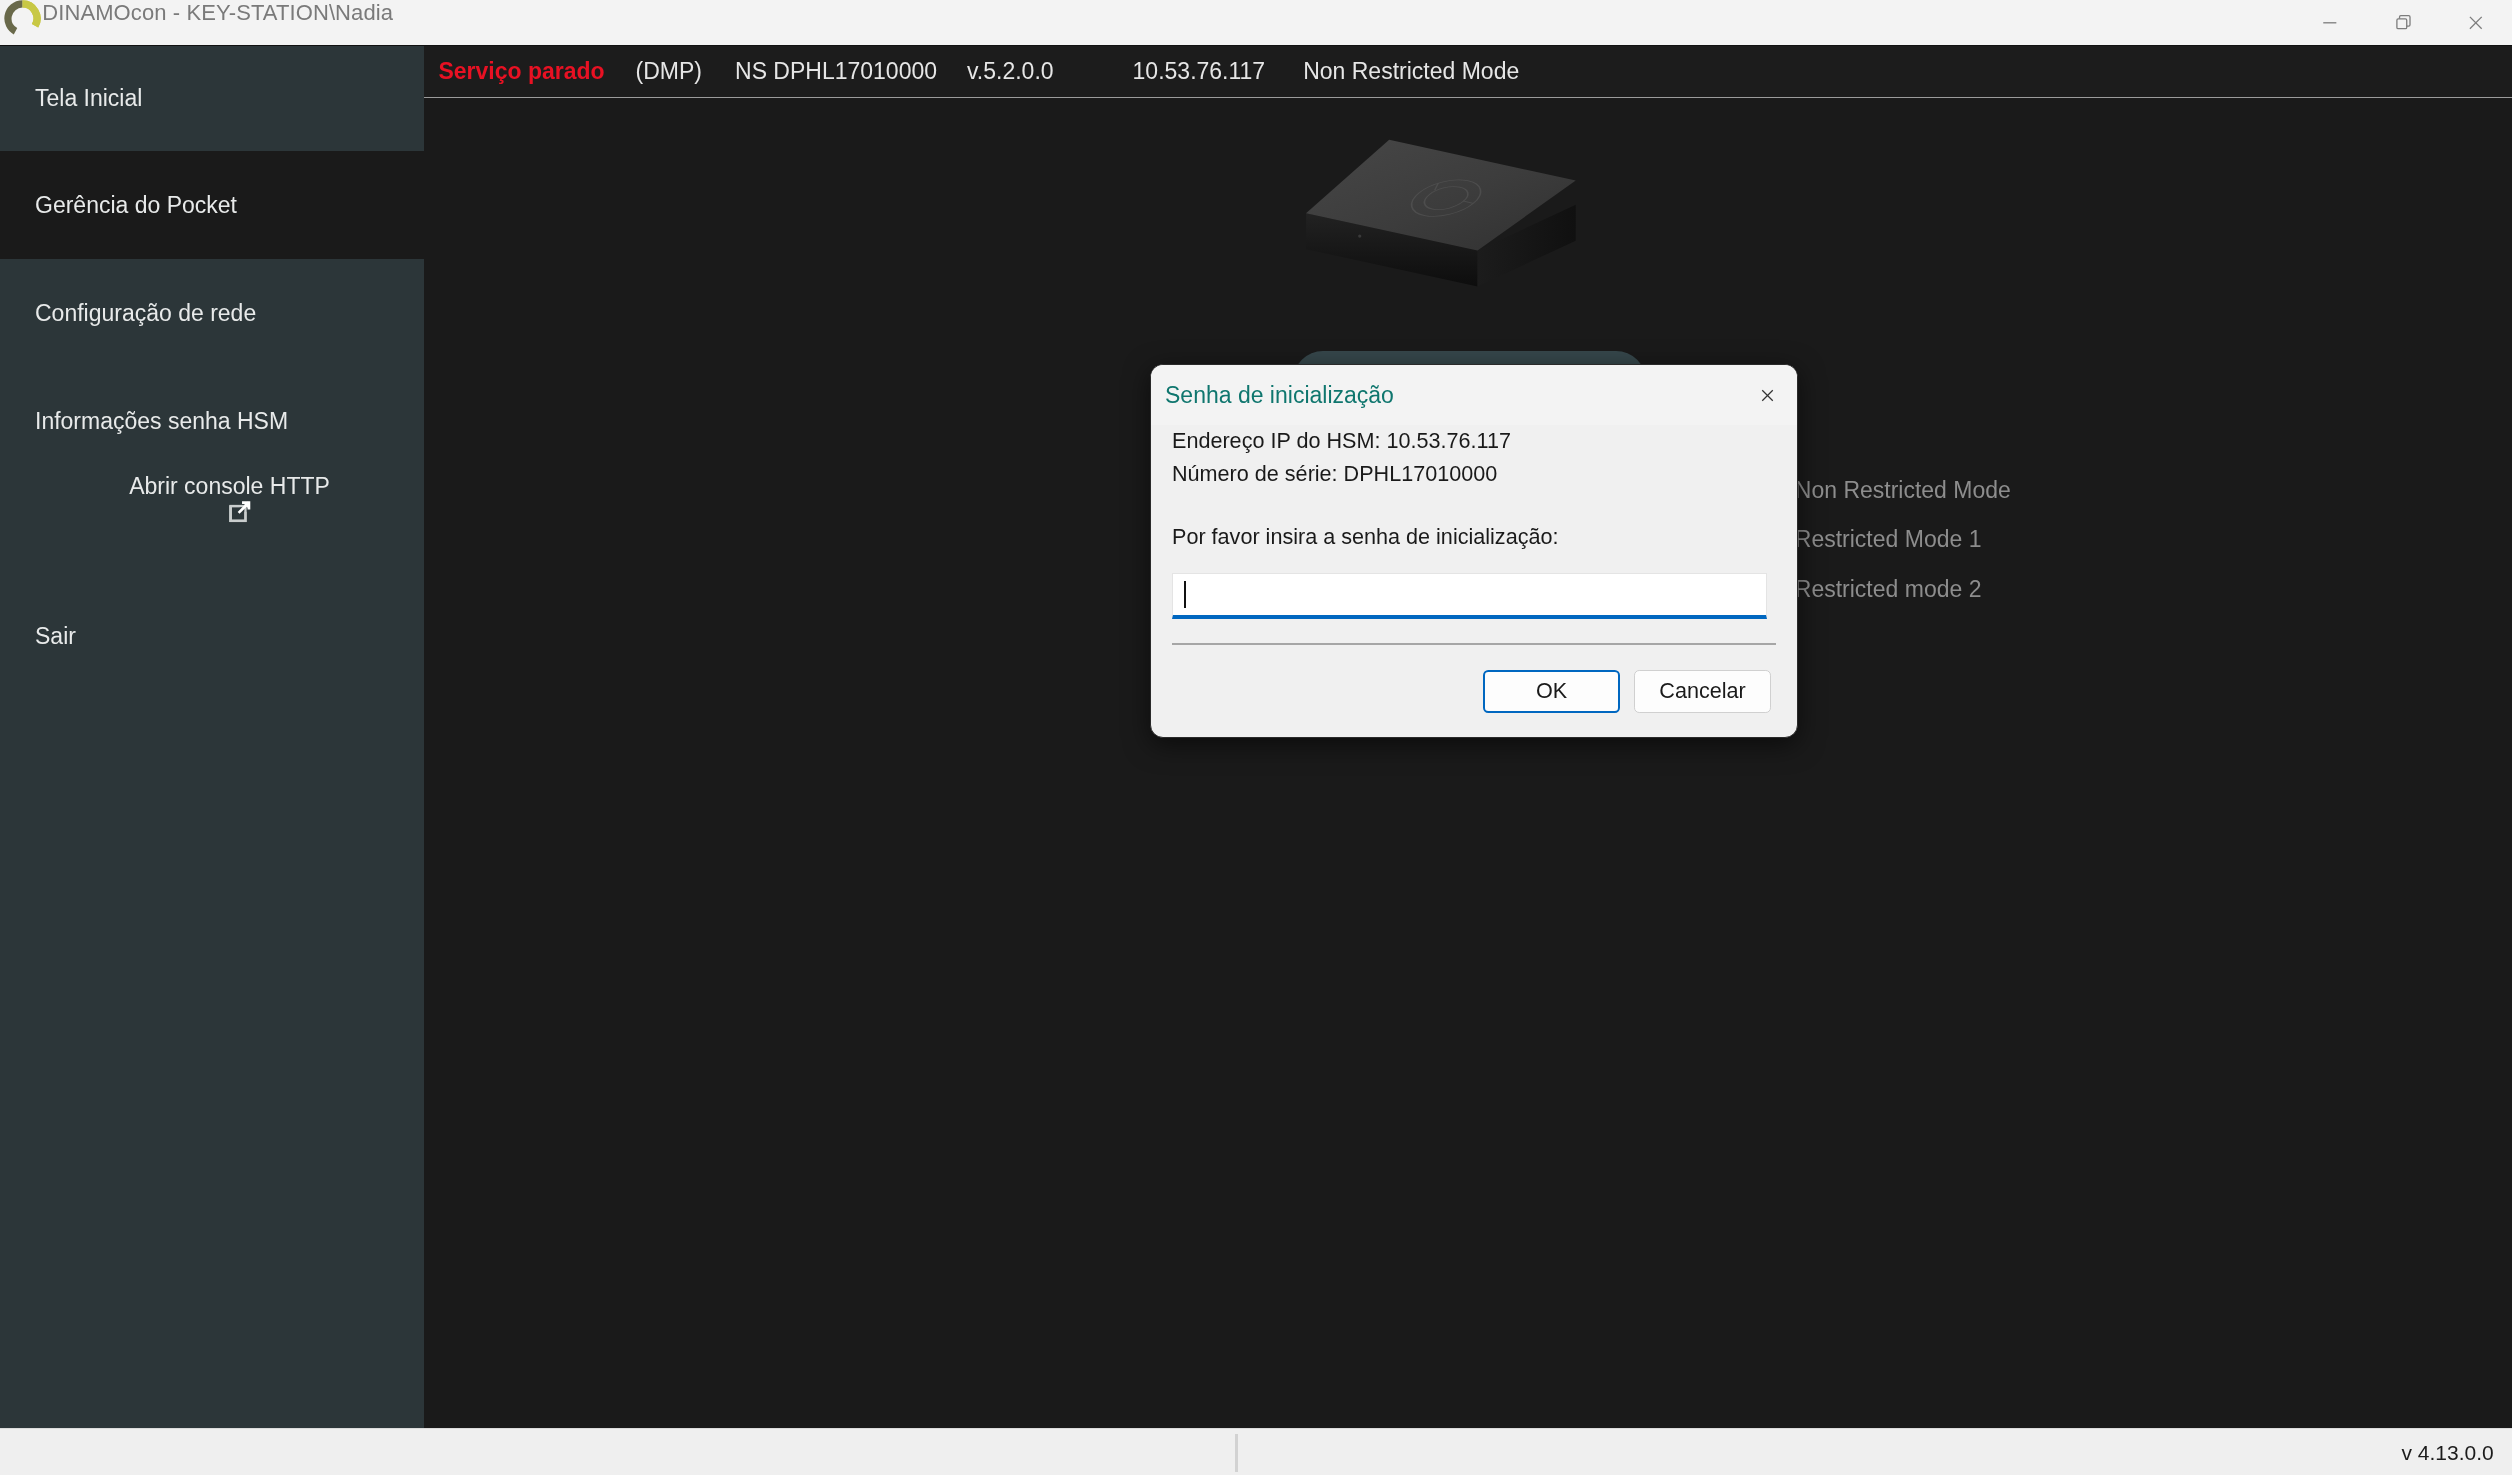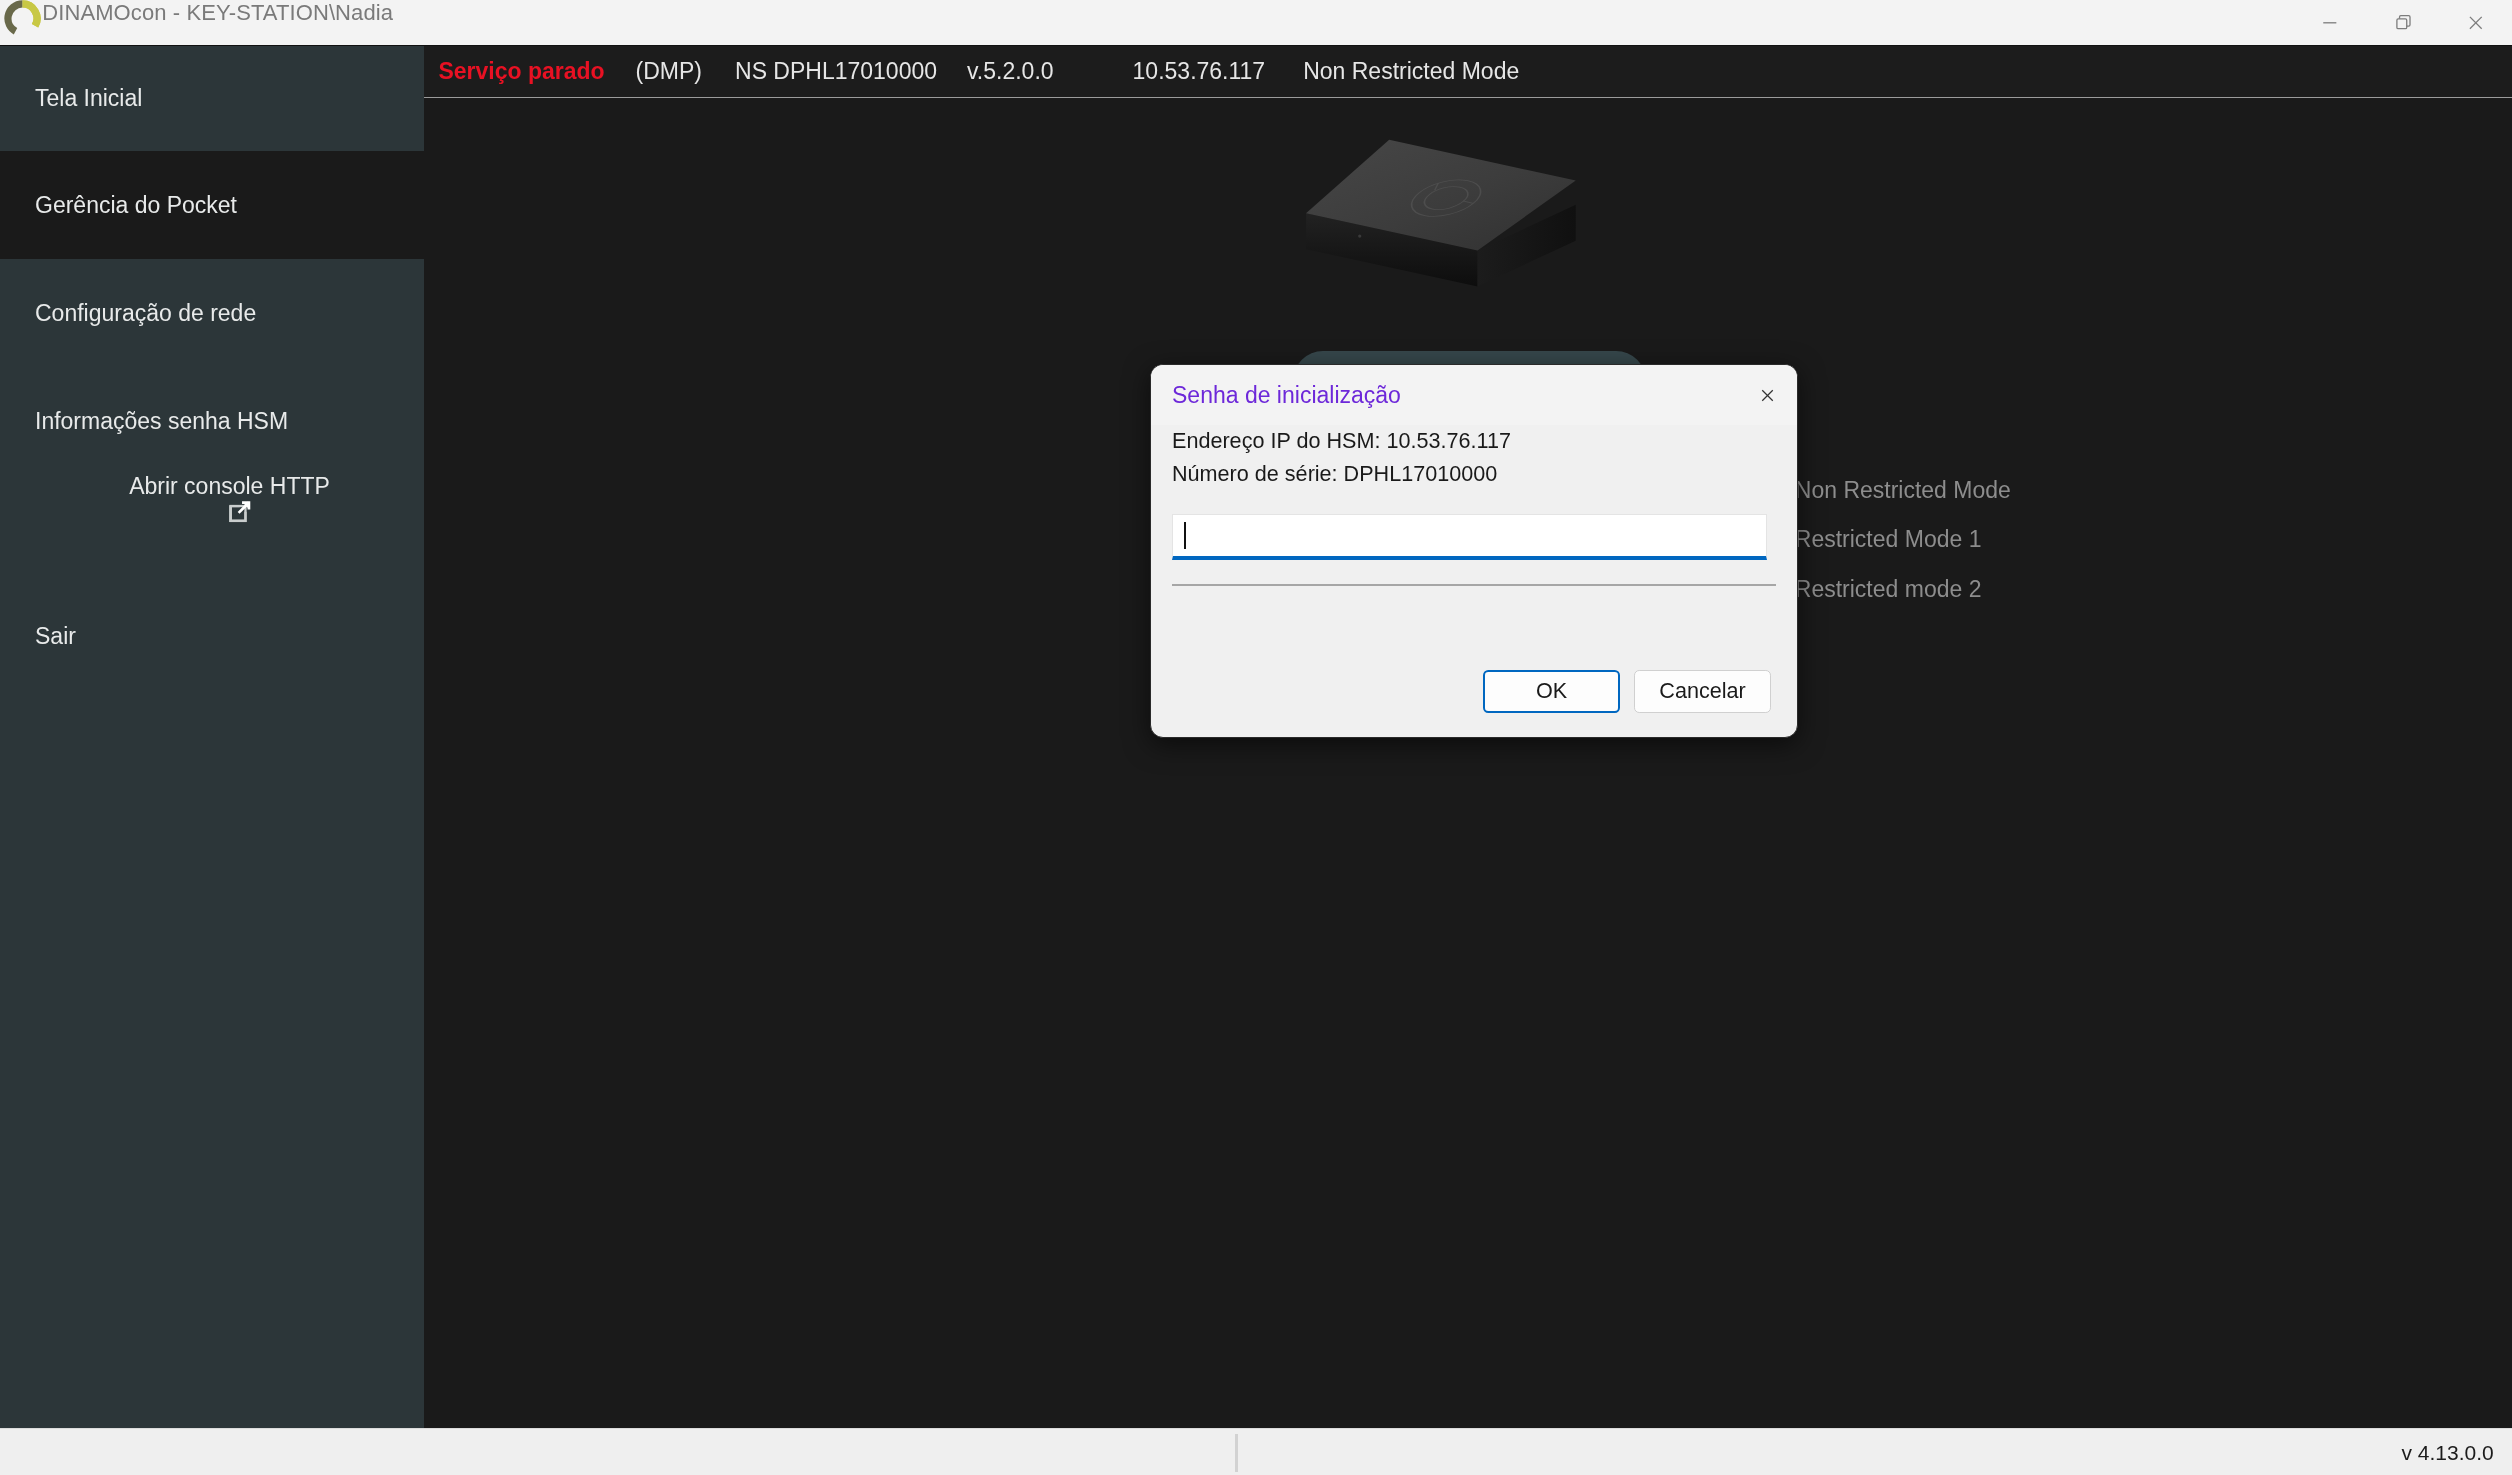--- a/index.html
+++ b/index.html
@@ -177,23 +177,23 @@
     box-shadow: 0 6.5px 26px rgba(0,0,0,0.55);
     overflow: hidden;
   }
   #dlg-titlebar {
     position: relative;
     height: 60px;
     background: #f3f3f3;
     display: flex; align-items: center;
   }
   #dlg-title {
-    margin-left: 21px;
+    margin-left: 14px;
     font-size: 23px;
-    color: #6d28d9;
+    color: #0f766e;
     white-space: nowrap;
   }
   #dlg-close {
     position: absolute;
     right: 0; top: 0;
     width: 59px; height: 60px;
     display: flex; align-items: center; justify-content: center;
     cursor: default;
   }
   #dlg-close svg { display: block; }
@@ -403,20 +403,21 @@
         <svg width="21" height="21" viewBox="0 0 32 32">
           <line x1="8" y1="8" x2="24" y2="24" stroke="#333" stroke-width="1.8"></line>
           <line x1="24" y1="8" x2="8" y2="24" stroke="#333" stroke-width="1.8"></line>
         </svg>
       </div>
     </div>
 
     <div id="dlg-body">
       <div class="dlg-line">Endereço IP do HSM: 10.53.76.117</div>
       <div class="dlg-line">Número de série: DPHL17010000</div>
+      <div id="dlg-prompt">Por favor insira a senha de inicialização:</div>
 
       <div id="dlg-input-wrap">
         <div id="caret"></div>
         <input id="dlg-input" type="password" placeholder="" style="">
       </div>
 
       <div id="dlg-separator"></div>
     </div>
 
     <div id="dlg-footer">

